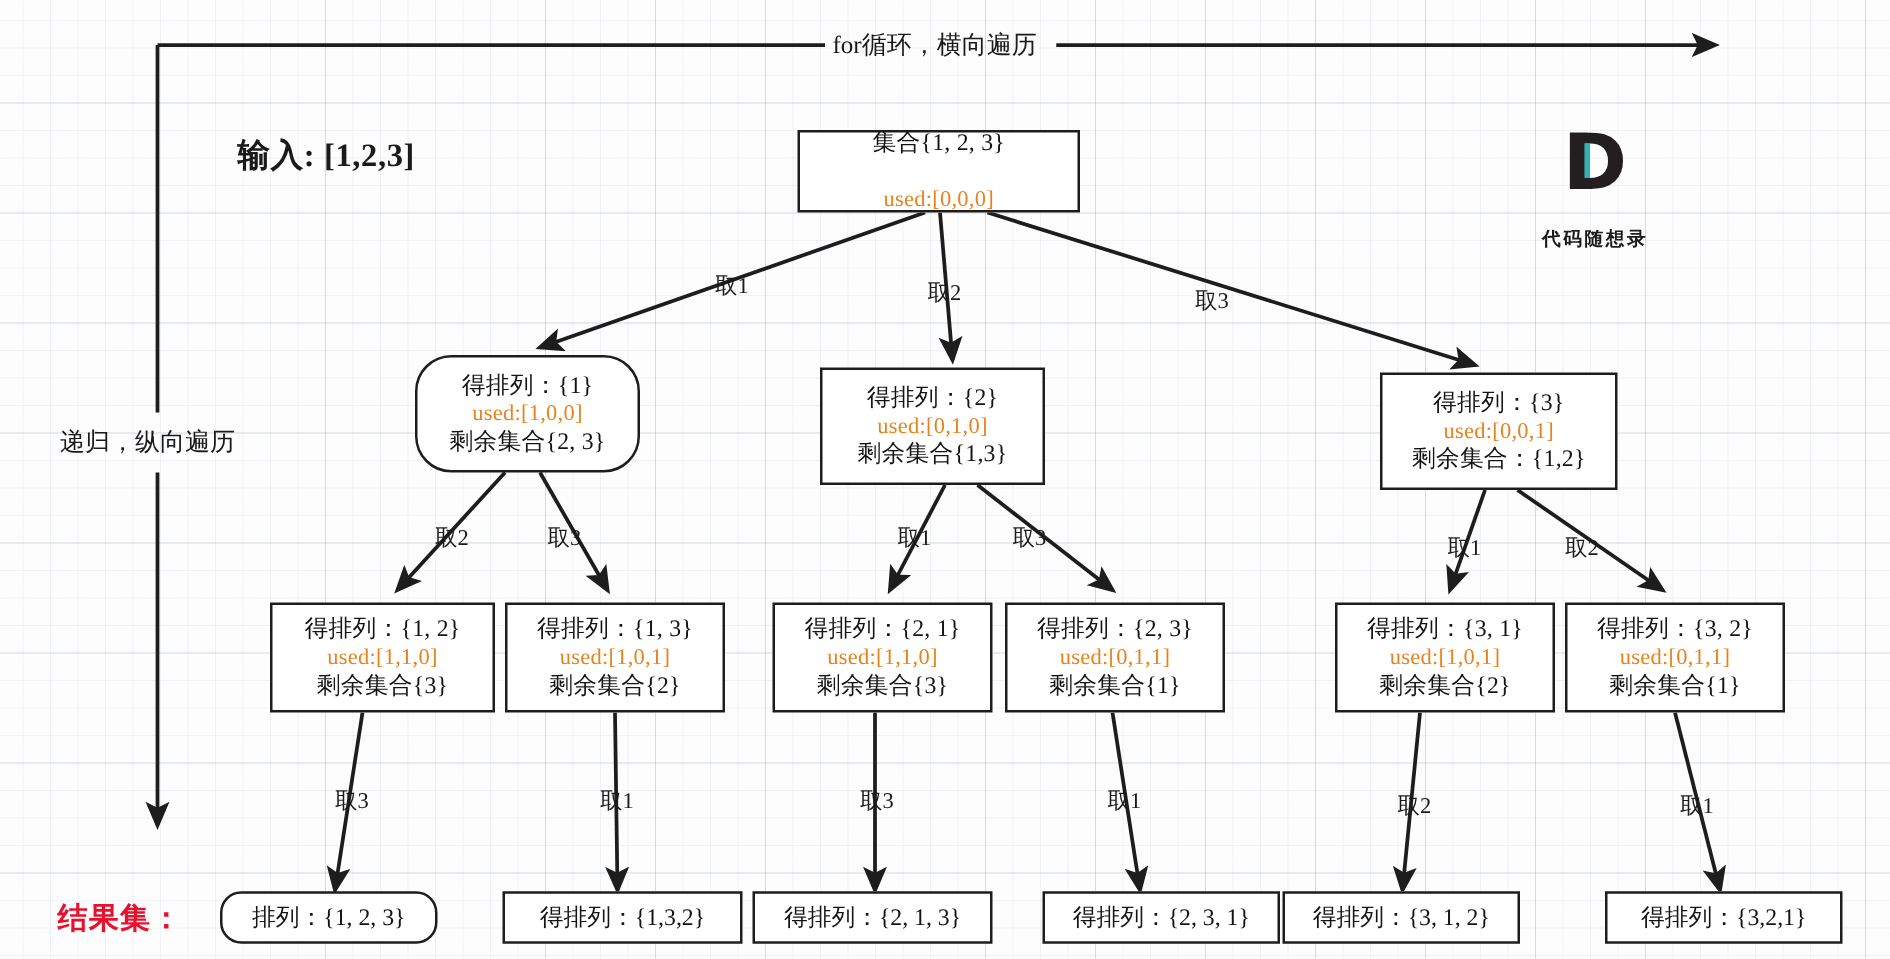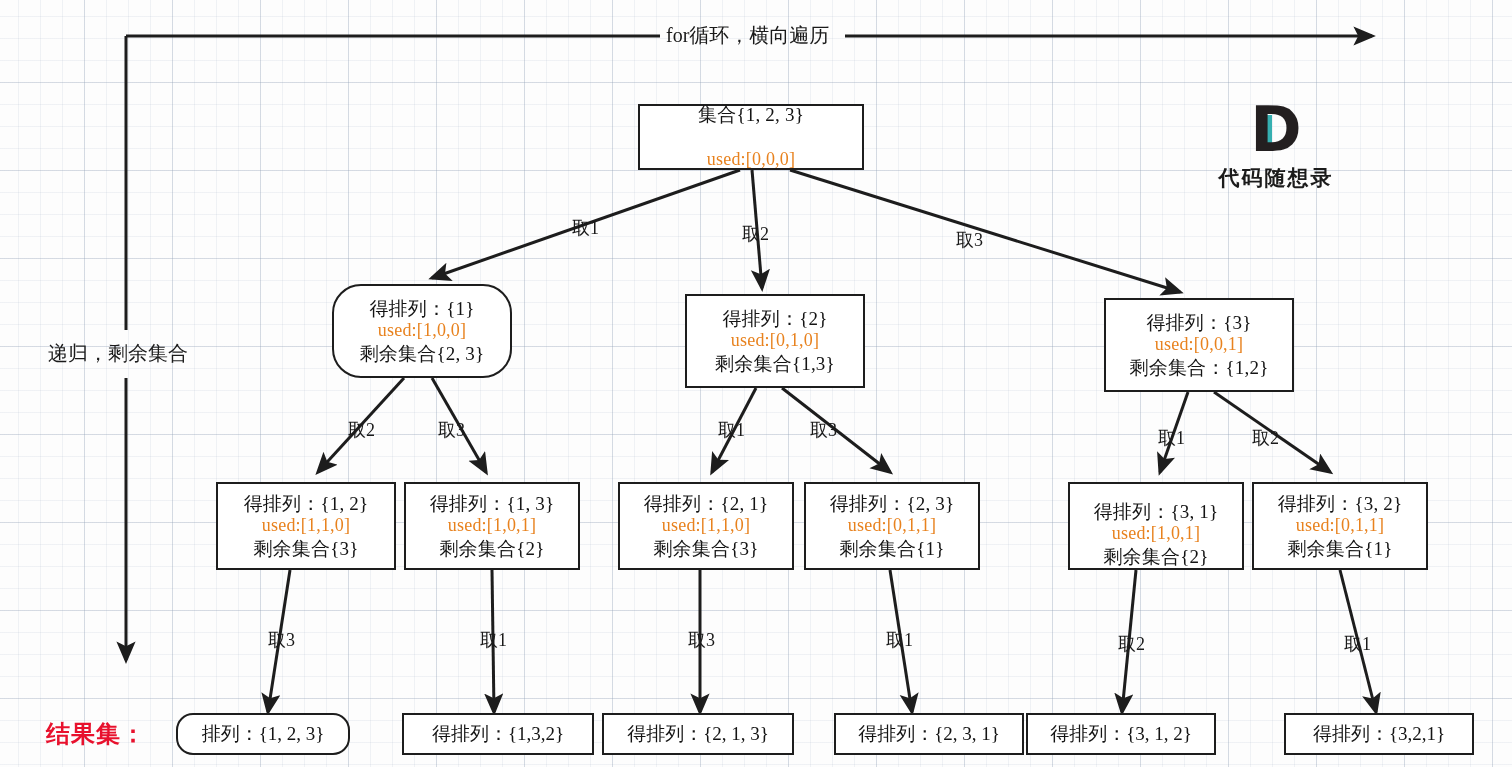--- a/index.html
+++ b/index.html
@@ -64,21 +64,21 @@
     position:absolute;left:0;top:0;width:74px;height:60px;
     font-family:"DejaVu Sans",sans-serif;
     font-size:62px;font-weight:bold;color:#231f20;line-height:58px;
     text-align:center;z-index:2;
   }
   .brand .mark .teal{
     position:absolute;left:18px;top:14px;width:15px;height:30px;
     background:#35afb0;z-index:1;
   }
   .brand .name{
-    margin-top:2px;font-size:21px;font-weight:bold;color:#1b1b1b;
+    margin-top:20px;font-size:15px;font-weight:bold;color:#1b1b1b;
     letter-spacing:2px;font-family:Liberation Sans, sans-serif;
   }
   .watermark{
     position:absolute;left:1305px;top:722px;
     font-size:21px;color:rgba(120,125,135,0.42);
     letter-spacing:2px;white-space:nowrap;
     font-family:"DejaVu Sans","Liberation Sans",sans-serif;
   }
 </style>
 </head>
@@ -114,21 +114,22 @@
 
     <line x1="290" y1="570" x2="268" y2="712" stroke="#1d1d1d" stroke-width="3" marker-end="url(#ah)"></line>
     <line x1="492" y1="570" x2="494" y2="712" stroke="#1d1d1d" stroke-width="3" marker-end="url(#ah)"></line>
     <line x1="700" y1="570" x2="700" y2="712" stroke="#1d1d1d" stroke-width="3" marker-end="url(#ah)"></line>
     <line x1="890" y1="570" x2="912" y2="712" stroke="#1d1d1d" stroke-width="3" marker-end="url(#ah)"></line>
     <line x1="1136" y1="570" x2="1122" y2="712" stroke="#1d1d1d" stroke-width="3" marker-end="url(#ah)"></line>
     <line x1="1340" y1="570" x2="1376" y2="712" stroke="#1d1d1d" stroke-width="3" marker-end="url(#ah)"></line>
   </svg>
 
   <div class="lbl axis-lbl" style="left:666px;top:22px;">for循环，横向遍历</div>
-  <div class="lbl axis-lbl" style="left:48px;top:340px;">递归，剩余集合</div>
+  <div class="lbl axis-lbl" style="left:48px;top:340px;">递归，纵向遍历</div>
+  <div class="lbl input-lbl" style="left:190px;top:107px;">输入: [1,2,3]</div>
   <div class="lbl result-lbl" style="left:46px;top:718px;">结果集：</div>
 
   <div class="brand">
     <div class="mark">
       <div class="dwrap">
         <div class="teal"></div>
         <div class="dglyph">D</div>
       </div>
     </div>
     <div class="name">代码随想录</div>
@@ -138,21 +139,21 @@
   <div class="node" style="left:638px;top:104px;width:226px;height:66px;gap:23px;">
     <div>集合{1, 2, 3}</div>
     <div class="used">used:[0,0,0]</div>
   </div>
 
   <div class="node" style="left:332px;top:284px;width:180px;height:94px;border-radius:29px;">
     <div>得排列：{1}</div>
     <div class="used">used:[1,0,0]</div>
     <div>剩余集合{2, 3}</div>
   </div>
-  <div class="node" style="left:685px;top:294px;width:180px;height:94px;align-items:center;">
+  <div class="node" style="left:656px;top:294px;width:180px;height:94px;align-items:center;">
     <div>得排列：{2}</div>
     <div class="used">used:[0,1,0]</div>
     <div>剩余集合{1,3}</div>
   </div>
   <div class="node" style="left:1104px;top:298px;width:190px;height:94px;">
     <div>得排列：{3}</div>
     <div class="used">used:[0,0,1]</div>
     <div>剩余集合：{1,2}</div>
   </div>
 
@@ -169,21 +170,21 @@
   <div class="node" style="left:618px;top:482px;width:176px;height:88px;">
     <div>得排列：{2, 1}</div>
     <div class="used">used:[1,1,0]</div>
     <div>剩余集合{3}</div>
   </div>
   <div class="node" style="left:804px;top:482px;width:176px;height:88px;">
     <div>得排列：{2, 3}</div>
     <div class="used">used:[0,1,1]</div>
     <div>剩余集合{1}</div>
   </div>
-  <div class="node" style="left:1068px;top:482px;width:176px;height:88px;justify-content:flex-end;">
+  <div class="node" style="left:1068px;top:482px;width:176px;height:88px;">
     <div>得排列：{3, 1}</div>
     <div class="used">used:[1,0,1]</div>
     <div>剩余集合{2}</div>
   </div>
   <div class="node" style="left:1252px;top:482px;width:176px;height:88px;">
     <div>得排列：{3, 2}</div>
     <div class="used">used:[0,1,1]</div>
     <div>剩余集合{1}</div>
   </div>
 

